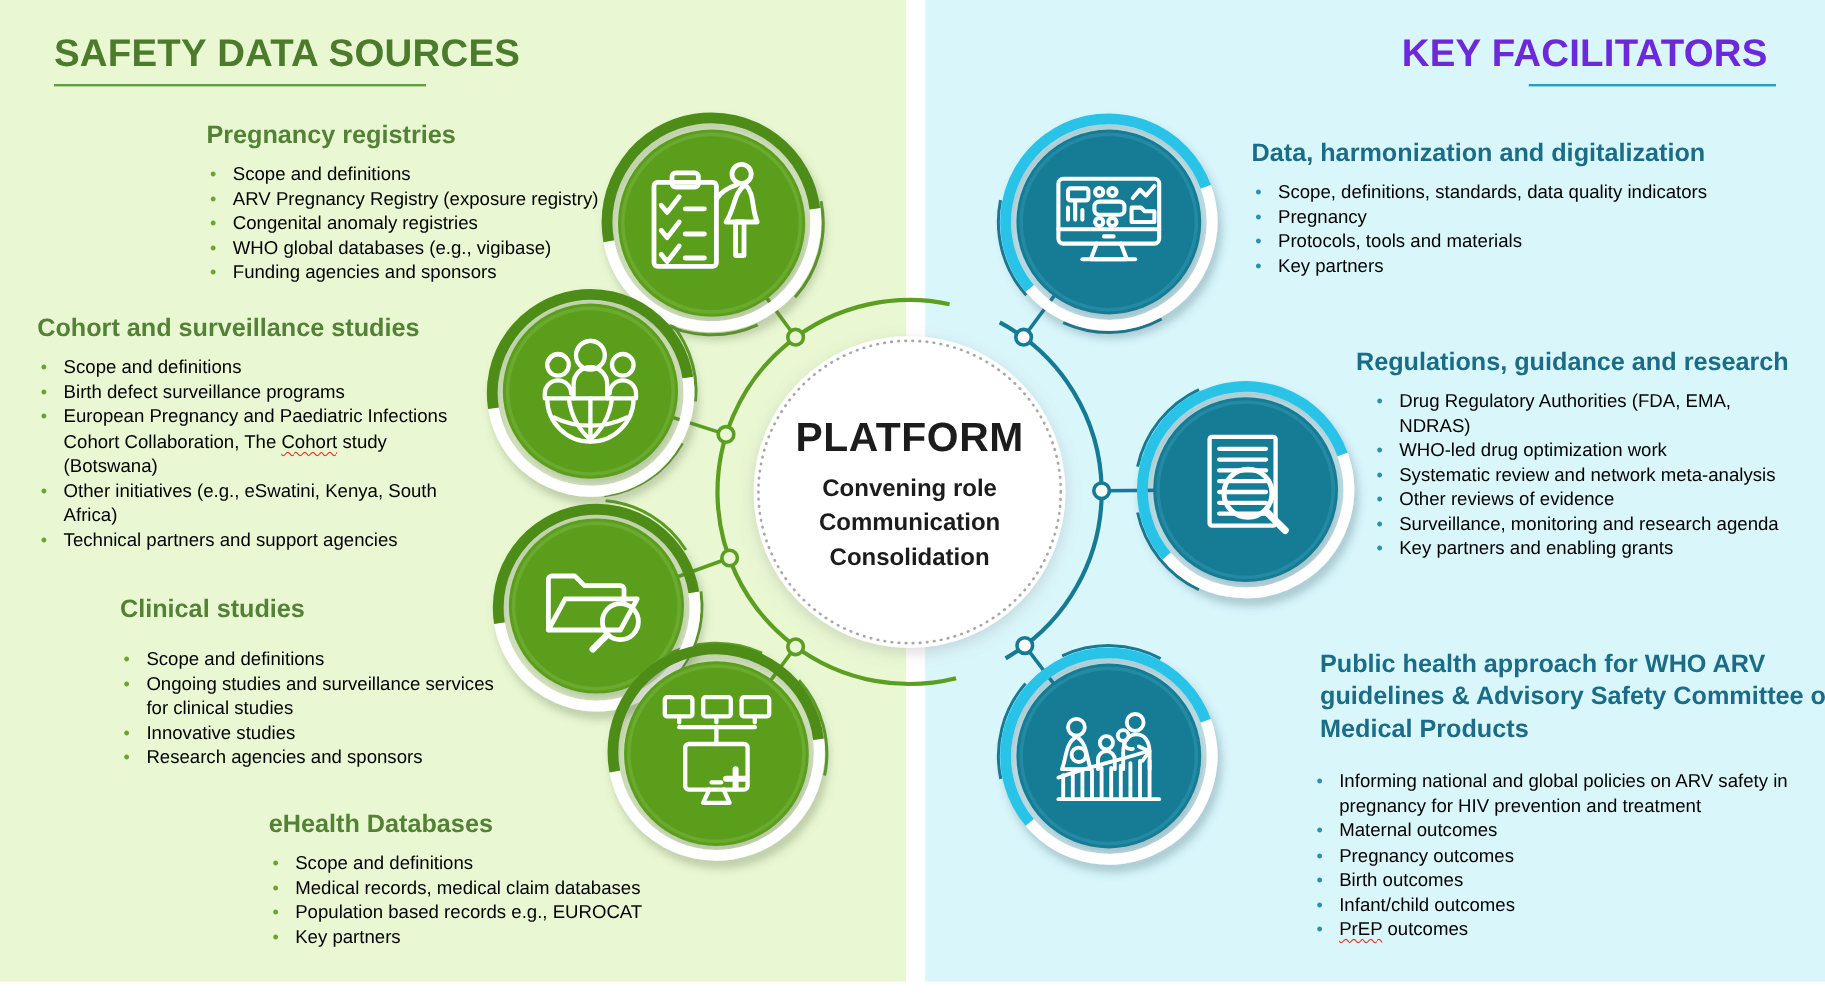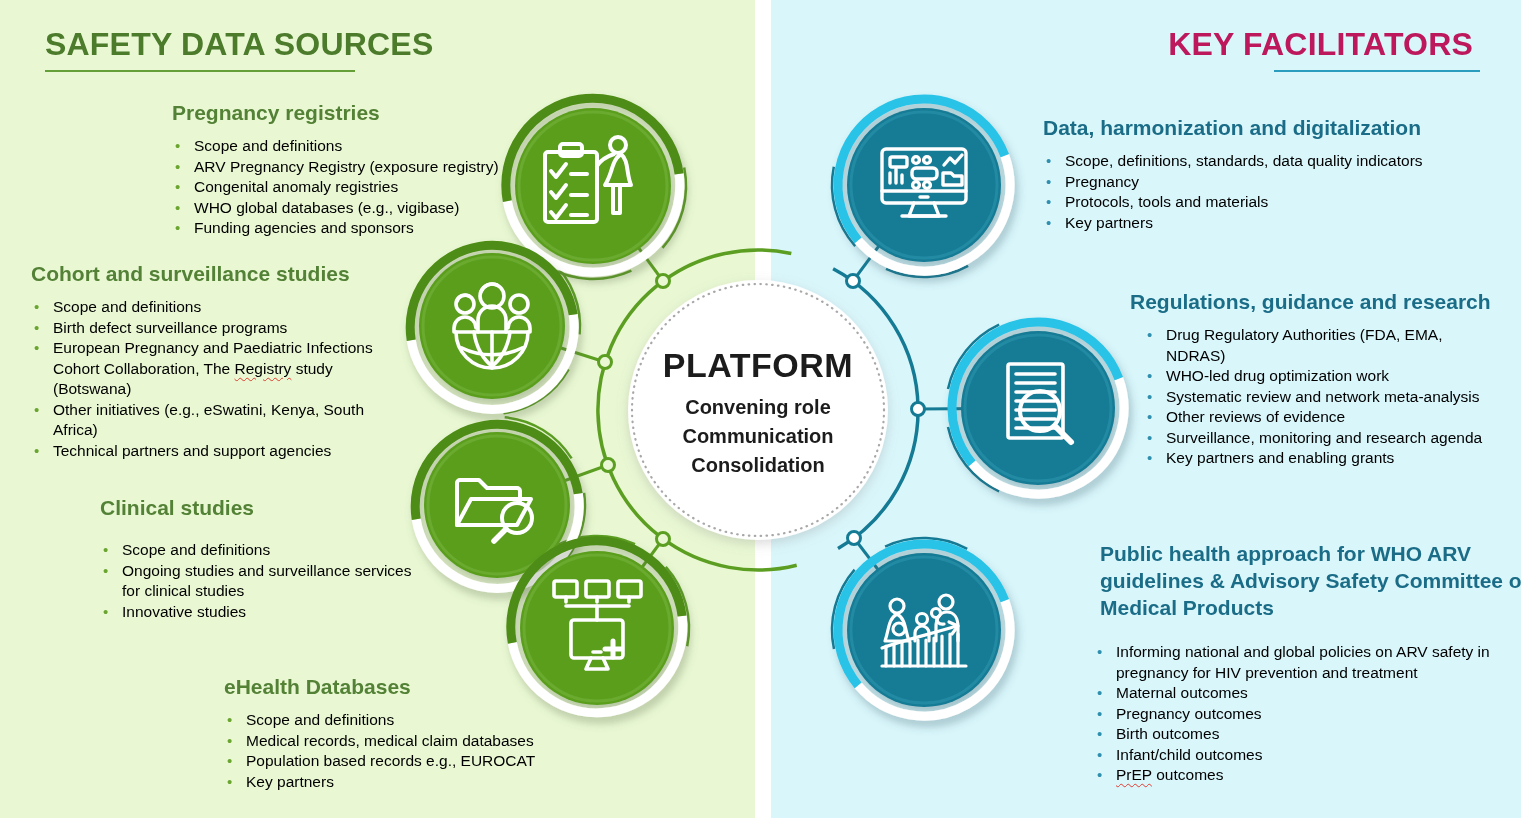--- a/index.html
+++ b/index.html
@@ -8,21 +8,21 @@
     background:#ffffff;font-family:"Liberation Sans",sans-serif;
   }
   .stage{position:absolute;inset:0;}
   .panel{position:absolute;top:0;height:818px;}
   .panel-left{left:0;width:755px;background:#e9f8d3;}
   .panel-right{left:771px;width:750px;background:#d9f6fb;}
 
   .abs{position:absolute;margin:0;}
   .big-title{font-size:32px;font-weight:bold;letter-spacing:.2px;}
   .left-title{left:45px;top:26px;color:#4b7b2b;}
-  .right-title{left:1120px;top:26px;width:353px;text-align:right;color:#be185d;}
+  .right-title{left:1120px;top:26px;width:353px;text-align:right;color:#6d28d9;}
   .rule{position:absolute;height:0;border-top:2px solid;}
   .rule-green{left:45px;top:70px;width:310px;border-color:#64a037;}
   .rule-teal{left:1274px;top:70px;width:206px;border-color:#2a9cbd;}
 
   .sec-head{font-size:21px;font-weight:bold;line-height:27px;}
   .sec-head.green{color:#538135;}
   .sec-head.teal{color:#1a6c87;}
 
   ul.bullets{list-style:none;padding:0;margin:0;font-size:15.5px;line-height:20.5px;color:#000000;}
   ul.bullets li{position:relative;padding-left:22px;}
@@ -259,30 +259,31 @@
     <li>ARV Pregnancy Registry (exposure registry)</li>
     <li>Congenital anomaly registries</li>
     <li>WHO global databases (e.g., vigibase)</li>
     <li>Funding agencies and sponsors</li>
   </ul>
 
   <h2 class="abs sec-head green" style="left:31px;top:260px;">Cohort and surveillance studies</h2>
   <ul class="abs bullets green" style="left:31px;top:297px;width:352px;">
     <li>Scope and definitions</li>
     <li>Birth defect surveillance programs</li>
-    <li><span>European Pregnancy and Paediatric Infections Cohort Collaboration, The </span><span class="squiggle">Registry</span><span> study (Botswana)</span></li>
+    <li><span>European Pregnancy and Paediatric Infections Cohort Collaboration, The </span><span class="squiggle">Cohort</span><span> study (Botswana)</span></li>
     <li>Other initiatives (e.g., eSwatini, Kenya, South Africa)</li>
     <li>Technical partners and support agencies</li>
   </ul>
 
   <h2 class="abs sec-head green" style="left:100px;top:494px;">Clinical studies</h2>
   <ul class="abs bullets green" style="left:100px;top:540px;width:325px;">
     <li>Scope and definitions</li>
     <li>Ongoing studies and surveillance services for clinical studies</li>
     <li>Innovative studies</li>
+    <li>Research agencies and sponsors</li>
   </ul>
 
   <h2 class="abs sec-head green" style="left:224px;top:673px;">eHealth Databases</h2>
   <ul class="abs bullets green" style="left:224px;top:710px;width:380px;">
     <li>Scope and definitions</li>
     <li>Medical records, medical claim databases</li>
     <li>Population based records e.g., EUROCAT</li>
     <li>Key partners</li>
   </ul>
 

